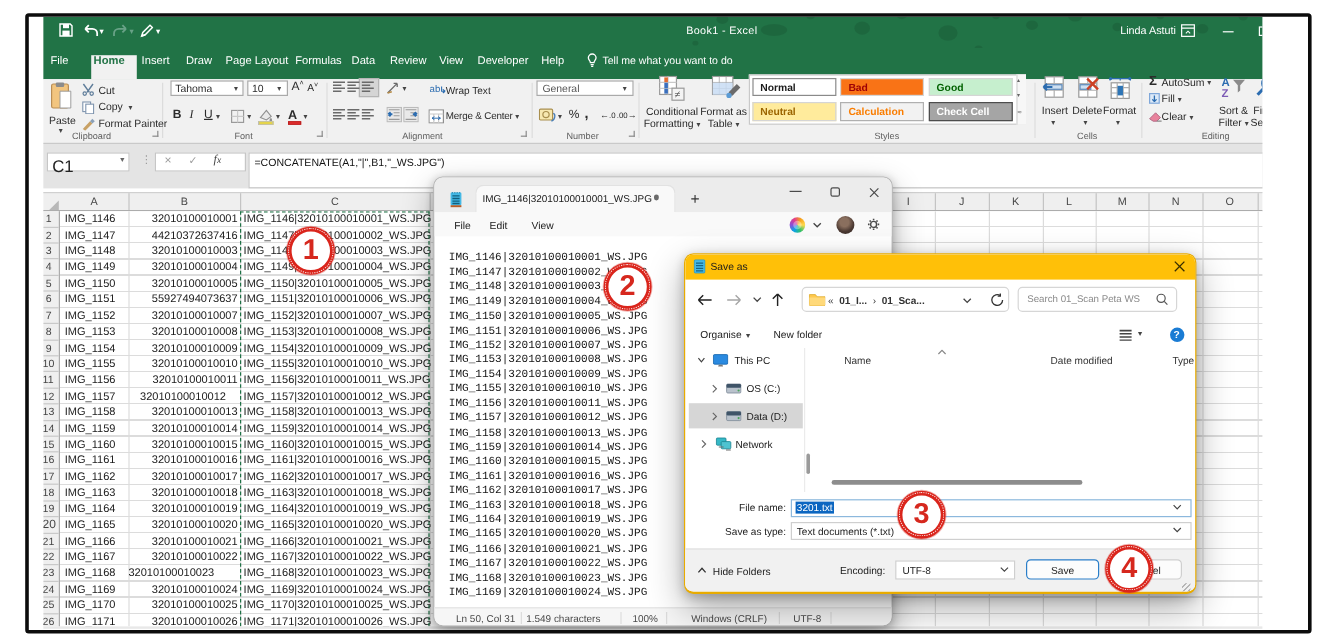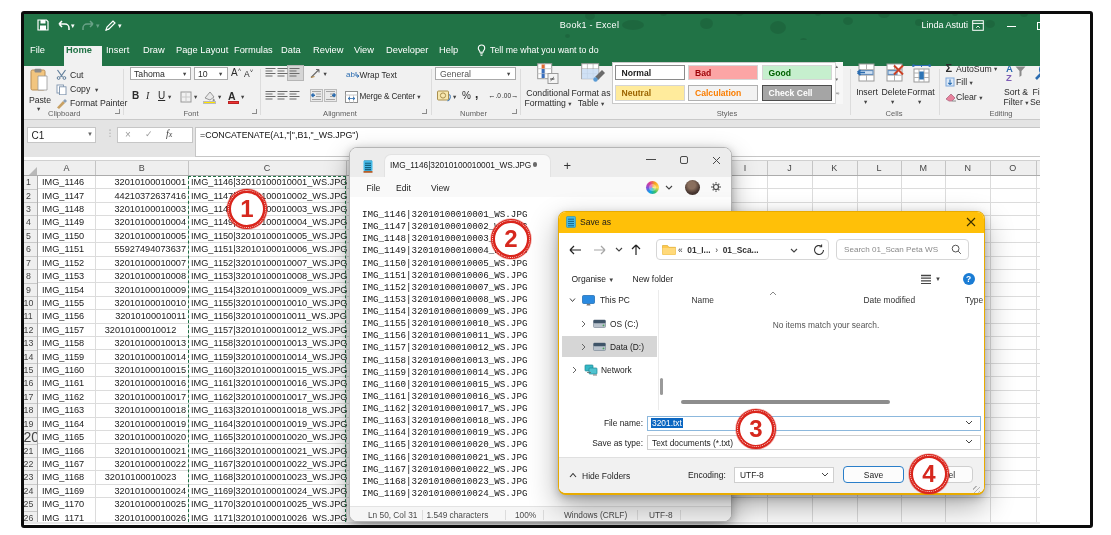--- a/index.html
+++ b/index.html
@@ -1,18 +1,18 @@
 <!DOCTYPE html>
 <html><head><meta charset="utf-8">
 <style>
 *{margin:0;padding:0;box-sizing:border-box}
 html,body{width:1111px;height:535px;background:#fff;font-family:"Liberation Sans",sans-serif;overflow:hidden}
 .ab{position:absolute}
 #frame{position:absolute;left:20.5px;top:10.5px;width:1072px;height:517px;border:3px solid #0c0c0c;border-radius:3px;background:#fff;overflow:hidden}
-#clip{position:absolute;left:0;top:0;width:1016px;height:511px;overflow:hidden}
+#clip{position:absolute;left:12px;top:0;width:1016px;height:511px;overflow:hidden}
 .tb{background:#217346}
 .wt{color:#fff}
 .tabtxt{font-size:9.3px;color:#fff;white-space:nowrap}
 .grp{font-size:7.6px;color:#5f5f5f}
 .rtx{font-size:8.7px;color:#2b2b2b;white-space:nowrap}
 .combo{background:#fff;border:1px solid #aaa}
 .sty{font-size:8.6px;line-height:16px;padding-left:5px;border:1px solid #c9c9c9;white-space:nowrap;overflow:hidden}
 .cellA{font-size:9.2px;color:#1a1a1a;white-space:nowrap}
 .hdr{font-size:9px;color:#474747;text-align:center}
 .np-menu{font-size:8.6px;color:#1b1b1b}
@@ -246,21 +246,21 @@
         <path d="M0.7 5.7h17M0.7 10.7h17M6.4 0.7v15M12.1 0.7v15" stroke="#9a9a9a" stroke-width="0.6"></path>
         <path d="M1 6h16.5v10H1z" fill="#c8dcf3" opacity="0.85"></path>
         <path d="M14 14l7-7 3 3-7 7-4 1z" fill="#6b6b6b"></path>
         <path d="M14 14l2.5 2.5" stroke="#fff" stroke-width="0.7"></path>
         <circle cx="14.5" cy="16.5" r="2.2" fill="#5a9bd5"></circle>
       </svg>
       <div class="ab rtx" style="left:542.5px;top:74.0px;width:50px;text-align:center">Format as</div>
       <div class="ab rtx" style="left:542.5px;top:84.0px;width:50px;text-align:center">Table <span style="font-size:6.5px;color:#444">▾</span></div>
       <div class="ab" style="left:588.0px;top:48.0px;width:231.0px;height:42px;background:#fff;border:1px solid #c9c9c9"></div>
       <div class="ab sty" style="left:591.0px;top:51.0px;width:70px;height:15.5px;line-height:14.5px;background:#fff;color:#1a1a1a;border-color:#8a8a8a;padding-left:6px;font-weight:bold">Normal</div>
-      <div class="ab sty" style="left:664.5px;top:51.0px;width:69.5px;height:15.5px;line-height:14.5px;background:#fca5a5;color:#9c0006;border-color:#d5d5d5;padding-left:6px;font-weight:bold">Bad</div>
+      <div class="ab sty" style="left:664.5px;top:51.0px;width:69.5px;height:15.5px;line-height:14.5px;background:#f97316;color:#9c0006;border-color:#d5d5d5;padding-left:6px;font-weight:bold">Bad</div>
       <div class="ab sty" style="left:738.0px;top:51.0px;width:70px;height:15.5px;line-height:14.5px;background:#c6efce;color:#006100;border-color:#d5d5d5;padding-left:6px;font-weight:bold">Good</div>
       <div class="ab sty" style="left:591.0px;top:71.5px;width:70px;height:15.5px;line-height:14.5px;background:#ffeb9c;color:#9c6500;border-color:#d5d5d5;padding-left:6px;font-weight:bold">Neutral</div>
       <div class="ab sty" style="left:664.5px;top:71.5px;width:69.5px;height:15.5px;line-height:14.5px;background:#f2f2f2;color:#fa7d00;border-color:#b0b0b0;padding-left:6px;font-weight:bold">Calculation</div>
       <div class="ab sty" style="left:738.0px;top:71.5px;width:70px;height:15.5px;line-height:14.5px;background:#a5a5a5;color:#ffffff;border-color:#4d4d4d;padding-left:6px;font-weight:bold">Check Cell</div>
       <div class="ab" style="left:811.0px;top:48.0px;width:8px;height:42px;border-left:1px solid #d5d5d5;background:#f7f7f7"></div>
       <div class="ab" style="left:812.0px;top:49.5px;font-size:5px;color:#666">▴</div>
       <div class="ab" style="left:812.0px;top:62.5px;font-size:5px;color:#666">▾</div>
       <div class="ab" style="left:812.0px;top:76.5px;font-size:5px;color:#666">≂</div>
       <svg class="ab" style="left:832.5px;top:49.0px" width="21" height="21" viewBox="0 0 21 21">
         <rect x="3" y="1" width="15" height="17" fill="#fff" stroke="#9a9a9a"></rect>
@@ -312,21 +312,21 @@
         <circle cx="11.5" cy="7.5" r="5.6" fill="#fff" stroke="#2b6cb0" stroke-width="1.9"></circle>
         <path d="M7.2 11.5L2 17" stroke="#2b6cb0" stroke-width="2.6"></path>
       </svg>
       <div class="ab rtx" style="left:1003.5px;top:73.5px;width:36px;text-align:center">Find &amp;</div>
       <div class="ab rtx" style="left:1003.5px;top:83.5px;width:36px;text-align:center">Select <span style="font-size:6.5px;color:#444">▾</span></div>
       <svg class="ab" style="left:1054.5px;top:96.5px" width="9" height="6" viewBox="0 0 9 6">
         <path d="M1 5l3.5-3.5L8 5" stroke="#666" stroke-width="1.2" fill="none"></path>
       </svg>
       <div class="ab" style="left:0;top:106.7px;width:1066px;height:37.3px;background:#e4e4e4"></div>
       <div class="ab" style="left:3.5px;top:113.0px;width:69px;height:16.5px;background:#fff;border:1px solid #c6c6c6"></div>
-      <div class="ab" style="left:8.0px;top:116.0px;font-size:10px;color:#222">C1</div>
+      <div class="ab" style="left:8.0px;top:116.0px;font-size:14px;color:#222">C1</div>
       <div class="ab" style="left:63.5px;top:117.5px;font-size:6px;color:#666">▼</div>
       <div class="ab" style="left:82.0px;top:114.5px;font-size:9px;color:#9a9a9a;letter-spacing:-1px">⋮</div>
       <div class="ab" style="left:93.5px;top:113.0px;width:75.5px;height:16.5px;background:#fff;border:1px solid #c6c6c6"></div>
       <div class="ab" style="left:101.5px;top:115.0px;font-size:10px;color:#9b9b9b">×</div>
       <div class="ab" style="left:121.5px;top:115.0px;font-size:9px;color:#9b9b9b">✓</div>
       <div class="ab" style="left:142.5px;top:114.5px;font-size:10px;color:#444;font-style:italic;font-family:'Liberation Serif',serif">f<span style="font-size:8px">x</span></div>
       <div class="ab" style="left:171.0px;top:113.0px;width:881.5px;height:30px;background:#fff;border:1px solid #c6c6c6"></div>
       <div class="ab" style="left:176.5px;top:116.0px;font-size:8.8px;color:#111;white-space:pre">=CONCATENATE(A1,"|",B1,"_WS.JPG")</div>
       <svg class="ab" style="left:1055.5px;top:119.5px" width="8" height="5" viewBox="0 0 8 5">
         <path d="M1 4l3-3 3 3" stroke="#666" stroke-width="1" fill="none"></path>
@@ -427,21 +427,21 @@
         <div class="ab cellA" style="left:4px;top:255.0px;line-height:13.42px">IMG_1165</div>
         <div class="ab cellA" style="left:57px;top:255.0px;width:91px;text-align:right;line-height:13.42px">32010100010020</div>
         <div class="ab cellA" style="left:153px;top:255.0px;line-height:13.42px">IMG_1165|32010100010020_WS.JPG</div>
         <div class="ab cellA" style="left:4px;top:268.4px;line-height:13.42px">IMG_1166</div>
         <div class="ab cellA" style="left:57px;top:268.4px;width:91px;text-align:right;line-height:13.42px">32010100010021</div>
         <div class="ab cellA" style="left:153px;top:268.4px;line-height:13.42px">IMG_1166|32010100010021_WS.JPG</div>
         <div class="ab cellA" style="left:4px;top:281.8px;line-height:13.42px">IMG_1167</div>
         <div class="ab cellA" style="left:57px;top:281.8px;width:91px;text-align:right;line-height:13.42px">32010100010022</div>
         <div class="ab cellA" style="left:153px;top:281.8px;line-height:13.42px">IMG_1167|32010100010022_WS.JPG</div>
         <div class="ab cellA" style="left:4px;top:295.2px;line-height:13.42px">IMG_1168</div>
-        <div class="ab cellA" style="left:57px;top:295.2px;width:91px;text-align:center;line-height:13.42px">32010100010023</div>
+        <div class="ab cellA" style="left:57px;top:295.2px;width:91px;text-align:left;line-height:13.42px">32010100010023</div>
         <div class="ab cellA" style="left:153px;top:295.2px;line-height:13.42px">IMG_1168|32010100010023_WS.JPG</div>
         <div class="ab cellA" style="left:4px;top:308.7px;line-height:13.42px">IMG_1169</div>
         <div class="ab cellA" style="left:57px;top:308.7px;width:91px;text-align:right;line-height:13.42px">32010100010024</div>
         <div class="ab cellA" style="left:153px;top:308.7px;line-height:13.42px">IMG_1169|32010100010024_WS.JPG</div>
         <div class="ab cellA" style="left:4px;top:322.1px;line-height:13.42px">IMG_1170</div>
         <div class="ab cellA" style="left:57px;top:322.1px;width:91px;text-align:right;line-height:13.42px">32010100010025</div>
         <div class="ab cellA" style="left:153px;top:322.1px;line-height:13.42px">IMG_1170|32010100010025_WS.JPG</div>
         <div class="ab cellA" style="left:4px;top:335.5px;line-height:13.42px">IMG_1171</div>
         <div class="ab cellA" style="left:57px;top:335.5px;width:91px;text-align:right;line-height:13.42px">32010100010026</div>
         <div class="ab cellA" style="left:153px;top:335.5px;line-height:13.42px">IMG_1171|32010100010026_WS.JPG</div>
@@ -479,21 +479,21 @@
         <div class="ab" style="left:0;top:187.9px;width:10.5px;height:13.42px;font-size:8.8px;color:#444;text-align:right;line-height:13.42px;padding-right:3px">15</div>
         <div class="ab" style="left:0;top:200.3px;width:100%;height:1px;background:#c9c9c9"></div>
         <div class="ab" style="left:0;top:201.3px;width:10.5px;height:13.42px;font-size:8.8px;color:#444;text-align:right;line-height:13.42px;padding-right:3px">16</div>
         <div class="ab" style="left:0;top:213.7px;width:100%;height:1px;background:#c9c9c9"></div>
         <div class="ab" style="left:0;top:214.7px;width:10.5px;height:13.42px;font-size:8.8px;color:#444;text-align:right;line-height:13.42px;padding-right:3px">17</div>
         <div class="ab" style="left:0;top:227.1px;width:100%;height:1px;background:#c9c9c9"></div>
         <div class="ab" style="left:0;top:228.1px;width:10.5px;height:13.42px;font-size:8.8px;color:#444;text-align:right;line-height:13.42px;padding-right:3px">18</div>
         <div class="ab" style="left:0;top:240.6px;width:100%;height:1px;background:#c9c9c9"></div>
         <div class="ab" style="left:0;top:241.6px;width:10.5px;height:13.42px;font-size:8.8px;color:#444;text-align:right;line-height:13.42px;padding-right:3px">19</div>
         <div class="ab" style="left:0;top:254.0px;width:100%;height:1px;background:#c9c9c9"></div>
-        <div class="ab" style="left:0;top:255.0px;width:10.5px;height:13.42px;font-size:14px;color:#444;text-align:right;line-height:13.42px;padding-right:3px">20</div>
+        <div class="ab" style="left:0;top:255.0px;width:10.5px;height:13.42px;font-size:10px;color:#444;text-align:right;line-height:13.42px;padding-right:3px">20</div>
         <div class="ab" style="left:0;top:267.4px;width:100%;height:1px;background:#c9c9c9"></div>
         <div class="ab" style="left:0;top:268.4px;width:10.5px;height:13.42px;font-size:8.8px;color:#444;text-align:right;line-height:13.42px;padding-right:3px">21</div>
         <div class="ab" style="left:0;top:280.8px;width:100%;height:1px;background:#c9c9c9"></div>
         <div class="ab" style="left:0;top:281.8px;width:10.5px;height:13.42px;font-size:8.8px;color:#444;text-align:right;line-height:13.42px;padding-right:3px">22</div>
         <div class="ab" style="left:0;top:294.2px;width:100%;height:1px;background:#c9c9c9"></div>
         <div class="ab" style="left:0;top:295.2px;width:10.5px;height:13.42px;font-size:8.8px;color:#444;text-align:right;line-height:13.42px;padding-right:3px">23</div>
         <div class="ab" style="left:0;top:307.7px;width:100%;height:1px;background:#c9c9c9"></div>
         <div class="ab" style="left:0;top:308.7px;width:10.5px;height:13.42px;font-size:8.8px;color:#444;text-align:right;line-height:13.42px;padding-right:3px">24</div>
         <div class="ab" style="left:0;top:321.1px;width:100%;height:1px;background:#c9c9c9"></div>
         <div class="ab" style="left:0;top:322.1px;width:10.5px;height:13.42px;font-size:8.8px;color:#444;text-align:right;line-height:13.42px;padding-right:3px">25</div>
@@ -656,21 +656,20 @@
         <svg class="ab" style="left:13.5px;top:154.5px" width="5" height="8" viewBox="0 0 5 8">
           <path d="M1 1l3 3-3 3" stroke="#666" stroke-width="1" fill="none"></path>
         </svg>
         <svg class="ab" style="left:25.5px;top:152.0px" width="14" height="12" viewBox="0 0 14 12">
           <rect x="1" y="1" width="8" height="6" rx="0.8" fill="#35b8c6" stroke="#1e8794" stroke-width="0.7"></rect>
           <rect x="5" y="4" width="8" height="6" rx="0.8" fill="#4fc3d0" stroke="#1e8794" stroke-width="0.7"></rect>
           <path d="M3 8.5h4M9 11h4" stroke="#666" stroke-width="0.8"></path>
         </svg>
         <div class="ab dtx" style="left:42.5px;top:153.0px">Network</div>
         <div class="ab" style="left:101.5px;top:166.5px;width:2.5px;height:17px;background:#9a9a9a;border-radius:2px"></div>
-        <div class="ab" style="left:142.5px;top:108.5px;width:250px;text-align:center;font-size:8.4px;color:#555">No items match your search.</div>
         <div class="ab" style="left:122.5px;top:188.5px;width:209px;height:3.5px;background:#8d8d8d;border-radius:2px"></div>
         <div class="ab dtx" style="left:34.5px;top:206.5px;width:50px;text-align:right">File name:</div>
         <div class="ab" style="left:88.5px;top:204.0px;width:334px;height:15px;border:1px solid #8cb8dd;background:#fff"></div>
         <div class="ab" style="left:92.5px;top:206.0px;background:#0b66c1;color:#fff;font-size:8.4px;padding:0 1px">3201.txt</div>
         <svg class="ab" style="left:406.5px;top:208.5px" width="8" height="6" viewBox="0 0 8 6">
           <path d="M1 1l3 3 3-3" stroke="#444" stroke-width="1" fill="none"></path>
         </svg>
         <div class="ab dtx" style="left:22.5px;top:226.0px;width:62px;text-align:right">Save as type:</div>
         <div class="ab" style="left:88.5px;top:223.0px;width:334px;height:15px;border:1px solid #cfcfcf;background:#fff"></div>
         <div class="ab dtx" style="left:93.5px;top:226.0px">Text documents (*.txt)</div>

